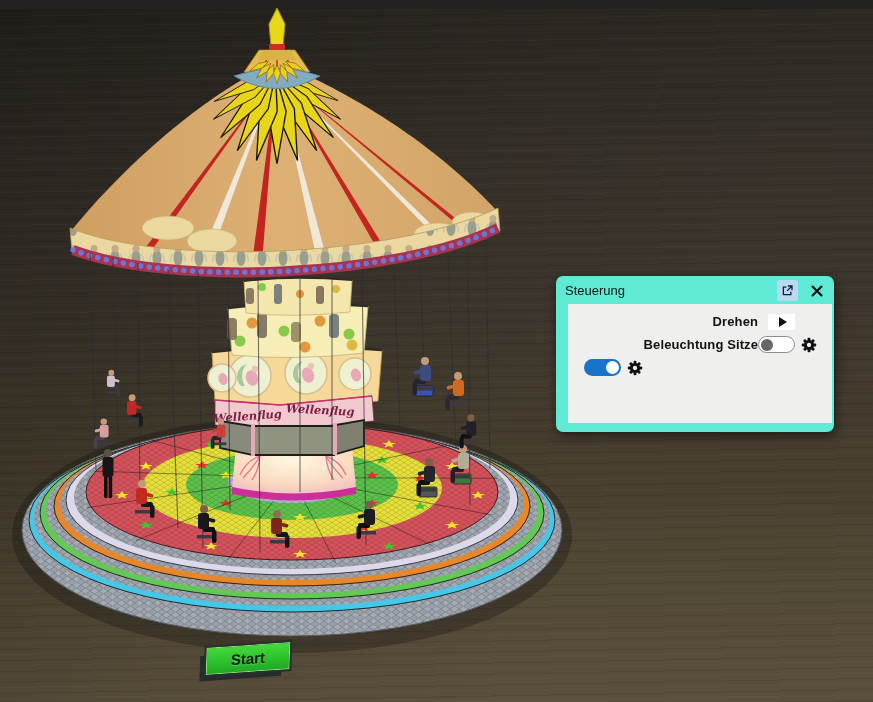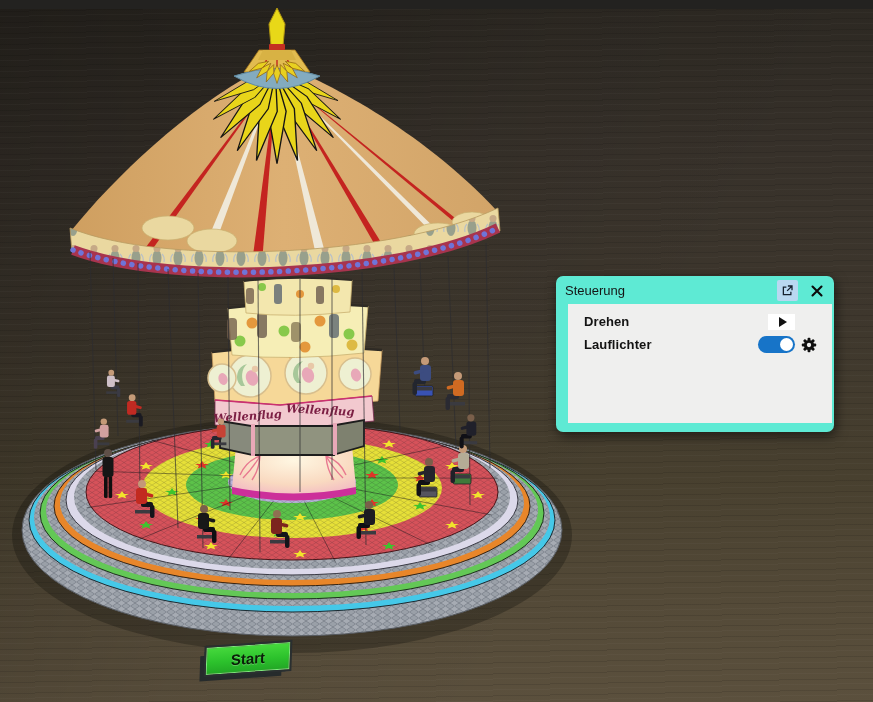--- a/index.html
+++ b/index.html
@@ -20,21 +20,21 @@
     background:#5eead4;border-radius:7px;box-shadow:2px 4px 12px rgba(0,0,0,.55);
     box-sizing:border-box;
   }
   .ctl-titlebar{display:flex;align-items:center;height:29px;padding-left:9px;}
   .ctl-title{flex:1;font-size:13px;color:#151515;}
   .tb-btn{width:21px;height:21px;display:flex;align-items:center;justify-content:center;border:none;padding:0;background:transparent;cursor:pointer;}
   .tb-popout{border-radius:2px;margin-right:8px;}
   .tb-close{margin-right:7px;}
   .ctl-panel{
     position:absolute;left:12px;right:2px;top:28px;bottom:9px;
-    background:#efefee;padding:6px 0 0 9px;box-sizing:border-box;
+    background:#efefee;padding:6px 0 0 9px;box-sizing:border-box;text-align:right;
   }
   .ctl-row{display:flex;align-items:center;height:23px;padding:0 15px 0 7px;}
   .ctl-label{flex:1;font-size:13px;font-weight:700;color:#131313;letter-spacing:.1px;}
   .ctl-slot{width:37px;display:flex;justify-content:flex-end;}
   .play-btn{width:27px;height:16px;background:#fff;border:none;display:flex;align-items:center;justify-content:center;cursor:pointer;padding:0;}
   .play-tri{width:0;height:0;border-left:8px solid #111;border-top:5px solid transparent;border-bottom:5px solid transparent;margin-left:2px;}
   .toggle{position:relative;width:37px;height:17px;border-radius:9px;cursor:pointer;box-sizing:border-box;}
   .toggle.on{background:#1774c8;}
   .toggle.on::after{content:"";position:absolute;right:2px;top:2px;width:13px;height:13px;border-radius:50%;background:#fff;}
   .toggle.off{background:#fff;border:1px solid #8d8d8d;}
@@ -436,23 +436,40 @@
       <span class="ctl-label">Drehen</span>
       <span class="ctl-slot">
         <button class="play-btn">
           <span class="play-tri"></span>
         </button>
       </span>
       <span class="gear-slot empty"></span>
     </div>
 
 
-
     <div class="ctl-row">
-      <span class="ctl-label">Lauflichter</span>
+      <span class="ctl-label">Beleuchtung Sitze</span>
+      <span class="ctl-slot">
+        <span class="toggle off"></span>
+      </span>
+      <span class="gear-slot">
+        <svg width="16" height="16" viewBox="0 0 20 20">
+          <g fill="#101010">
+            <rect x="8.2" y="1" width="3.6" height="18" rx="1.2"></rect>
+            <rect x="1" y="8.2" width="18" height="3.6" rx="1.2"></rect>
+            <rect x="8.2" y="1" width="3.6" height="18" rx="1.2" transform="rotate(45 10 10)"></rect>
+            <rect x="8.2" y="1" width="3.6" height="18" rx="1.2" transform="rotate(-45 10 10)"></rect>
+            <circle cx="10" cy="10" r="6.4"></circle>
+          </g>
+          <circle cx="10" cy="10" r="2.7" fill="#efefee"></circle>
+        </svg>
+      </span>
+    </div>
+
+    <div class="ctl-row">
       <span class="ctl-slot">
         <span class="toggle on"></span>
       </span>
       <span class="gear-slot">
         <svg width="16" height="16" viewBox="0 0 20 20">
           <g fill="#101010">
             <rect x="8.2" y="1" width="3.6" height="18" rx="1.2"></rect>
             <rect x="1" y="8.2" width="18" height="3.6" rx="1.2"></rect>
             <rect x="8.2" y="1" width="3.6" height="18" rx="1.2" transform="rotate(45 10 10)"></rect>
             <rect x="8.2" y="1" width="3.6" height="18" rx="1.2" transform="rotate(-45 10 10)"></rect>

